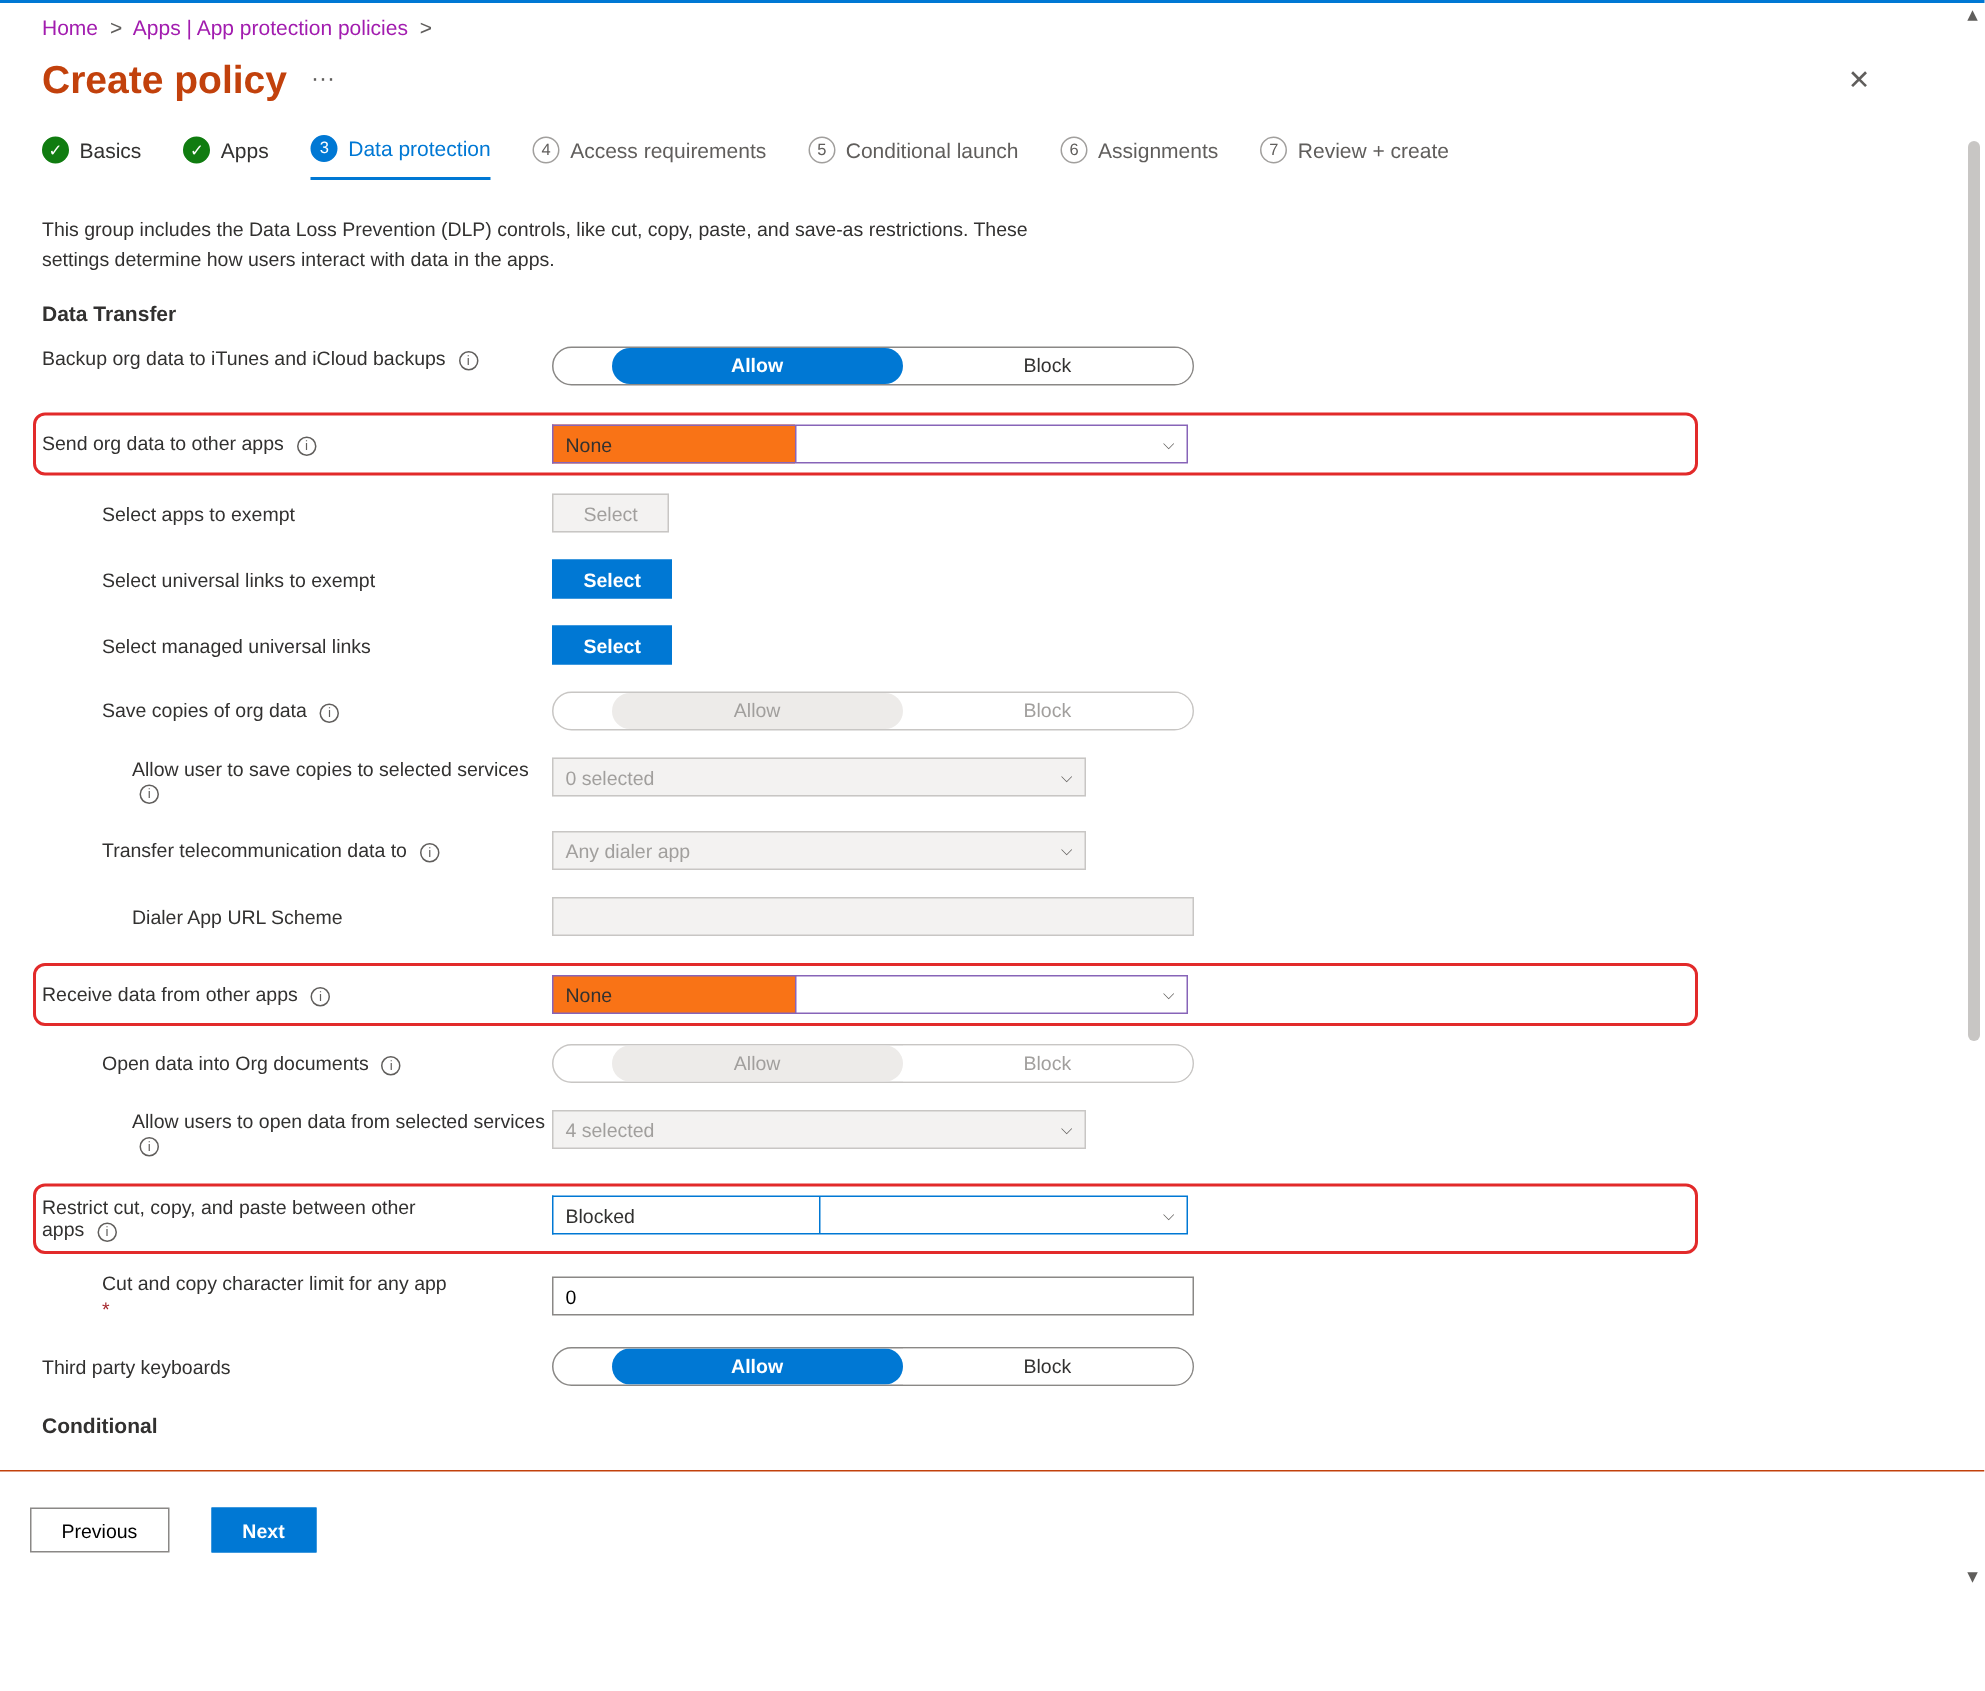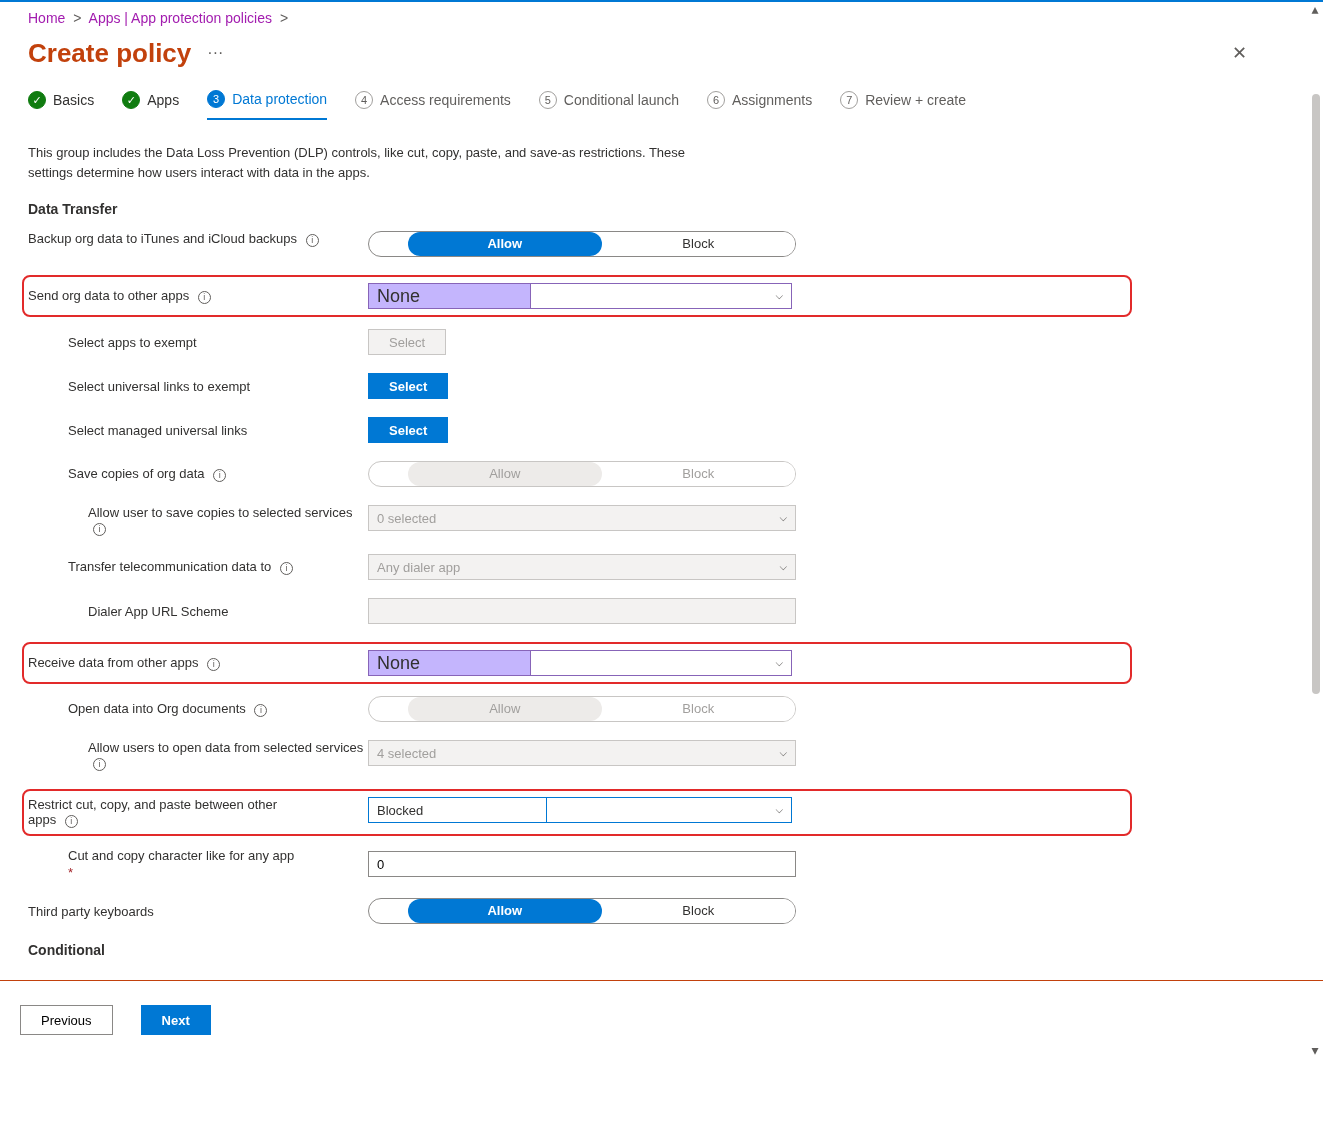--- a/index.html
+++ b/index.html
@@ -176,21 +176,21 @@
   }
   .segmented.disabled { border-color: #c8c6c4; }
   .segmented.disabled .seg { color: #a19f9d; background: #fff; }
   .segmented.disabled .seg.sel {
     background: #edebe9;
     color: #a19f9d;
     border-radius: 24px;
     font-weight: 400;
   }
   .select-box {
-    width: 428px;
+    width: 356px;
     height: 26px;
     border: 1px solid #8a8886;
     padding: 0 8px;
     font-size: 13px;
     display: flex;
     align-items: center;
     justify-content: space-between;
     background: #fff;
     cursor: pointer;
   }
@@ -225,23 +225,23 @@
     padding: 6px 6px 6px 4px;
     margin: 0 0 12px -6px;
   }
   .red-box .row { margin-bottom: 0; }
   .red-overlay-select {
     width: 162px;
     height: 26px;
     border: 1px solid #8764b8;
     border-right: none;
     padding: 0 8px;
-    font-size: 18px;
+    font-size: 13px;
     display:flex; align-items:center;
-    background: #c4b5fd;
+    background: #f97316;
   }
   .footer {
     border-top: 1px solid #c2410c;
     padding: 24px 20px;
     display: flex;
     gap: 28px;
   }
   .footer .btn { height: 30px; padding: 0 20px; }
 </style>
 </head>
@@ -435,21 +435,21 @@
         <div class="select-box blue-focus" style="width:246px;">
           <span></span>
             <span class="chevy">⌵</span>
         </div>
       </div>
     </div>
   </div>
 
   <div class="row">
     <div class="lbl indent1">
-      <span>Cut and copy character like for any app</span>
+      <span>Cut and copy character limit for any app</span>
       <span class="req">*</span>
     </div>
     <input class="text-input" value="0" style="">
   </div>
 
   <div class="row">
     <div class="lbl">Third party keyboards</div>
     <div class="segmented">
       <div class="seg sel">Allow</div>
       <div class="seg">Block</div>

